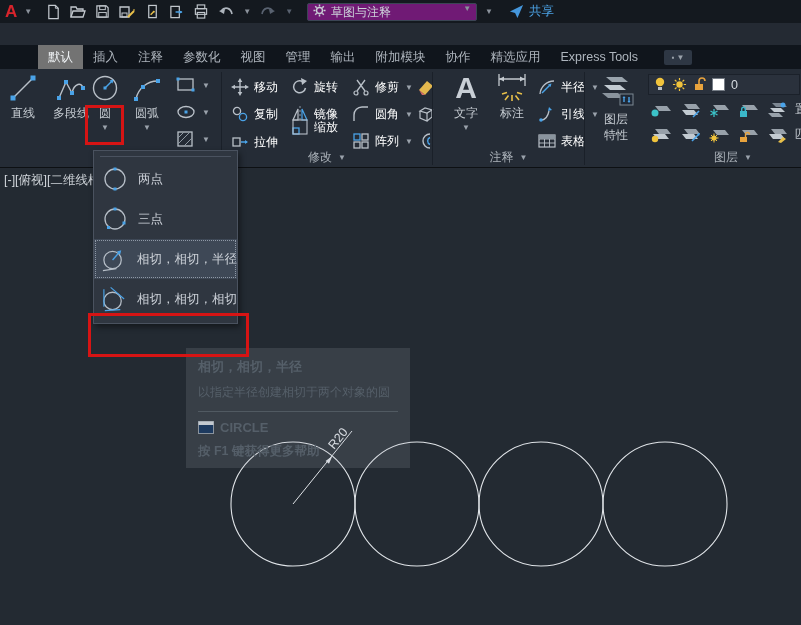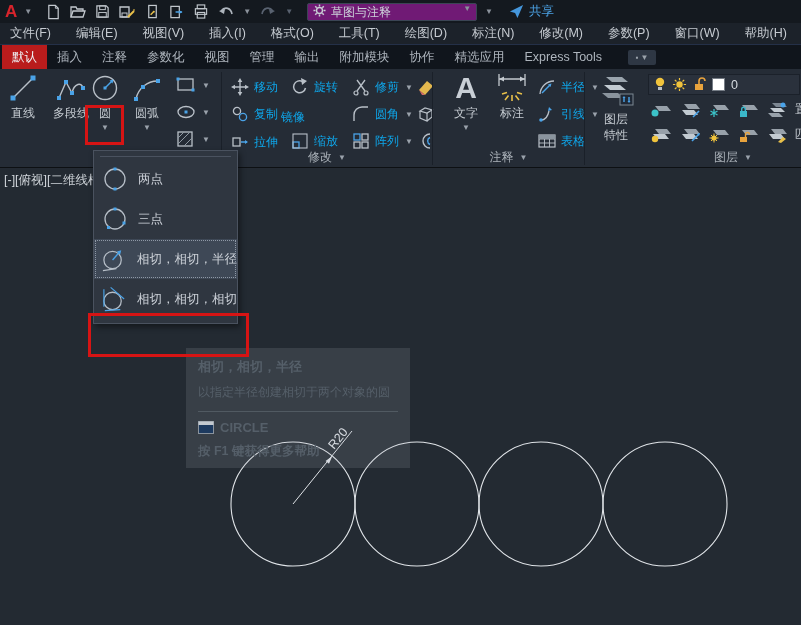--- a/index.html
+++ b/index.html
@@ -34,38 +34,38 @@
     border-bottom:1px solid #243048;
   }
   .menubar span { color:#c6cbd1; font-size:12.5px; cursor:default; }
 
   
   .tabrow {
     position:absolute; left:0; top:45px; width:801px; height:24px; background:#10151c;
     display:flex; align-items:stretch; padding-left:2px;
   }
   .rtab { color:#aeb5bd; font-size:12.5px; padding:0 10px; display:flex; align-items:center; }
-  .rtab.active { background:#b91c1c; color:#eef1f4; }
+  .rtab.active { background:#737373; color:#eef1f4;margin-left:36px; }
   .tab-collapse {
     align-self:center; margin-left:16px; width:28px; height:15px; background:#2e3744; border-radius:2px;
     display:flex; align-items:center; justify-content:center; gap:2px; color:#9aa2ab; font-size:8px;
   }
 
   
   .ribbon {
     position:absolute; left:0; top:69px; width:801px; height:99px; background:#252c36;
     border-bottom:1px solid #0d1013;
   }
   .vsep { position:absolute; top:3px; height:93px; width:1px; background:#1a2029; }
   .bigbtn { position:absolute; top:2px; display:flex; flex-direction:column; align-items:center; }
   .bicon { height:34px; display:flex; align-items:center; justify-content:center; }
   .blabel { font-size:12px; color:#c6ccd2; line-height:16px; white-space:nowrap; }
   .bcaret { color:#9aa2ab; font-size:8px; line-height:9px; margin-top:2px; }
   .mrow { position:absolute; display:flex; align-items:center; gap:5px; height:20px; }
-  .mlabel { font-size:12px; color:#0ea5e9; white-space:nowrap; }
+  .mlabel { font-size:12px; color:#ffffff; white-space:nowrap; }
   .mcaret { color:#9aa2ab; font-size:8px; margin-left:1px; }
   .pl-box { position:absolute; top:80px; display:flex; align-items:center; justify-content:center; gap:5px;
     font-size:12px; color:#aab1b8; }
   .layercombo {
     position:absolute; left:648px; top:5px; width:152px; height:21px; background:#2a313c;
     border:1px solid #1b212a; display:flex; align-items:center; gap:6px; padding:0 5px;
   }
   .layercombo .lname { color:#d6dbe0; font-size:12.5px; }
   .swatch { width:13px; height:13px; background:#ffffff; border:1px solid #767d86; }
   .lyr-row { position:absolute; display:flex; align-items:center; gap:7px; }
@@ -174,34 +174,20 @@
     <span class="tcaret">▼</span>
     <div class="share">
       <svg width="15" height="15" viewBox="0 0 16 16">
           <path d="M1 8L15 1L9 15L6.5 9.5z" fill="#4597dd"></path>
           <path d="M6.5 9.5L15 1L8 8z" fill="#2d6eae"></path>
         </svg>
       <span class="share-label">共享</span>
     </div>
   </div>
 
-  <div class="menubar">
-    <span>文件(F)</span>
-    <span>编辑(E)</span>
-    <span>视图(V)</span>
-    <span>插入(I)</span>
-    <span>格式(O)</span>
-    <span>工具(T)</span>
-    <span>绘图(D)</span>
-    <span>标注(N)</span>
-    <span>修改(M)</span>
-    <span>参数(P)</span>
-    <span>窗口(W)</span>
-    <span>帮助(H)</span>
-  </div>
 
   <div class="tabrow">
     <span class="rtab active">默认</span>
     <span class="rtab">插入</span>
     <span class="rtab">注释</span>
     <span class="rtab">参数化</span>
     <span class="rtab">视图</span>
     <span class="rtab">管理</span>
     <span class="rtab">输出</span>
     <span class="rtab">附加模块</span>
@@ -316,21 +302,21 @@
           <path d="M3 12l6 5-3 0z" fill="#d96a6a"></path>
         </svg>
     </div>
     <div class="mrow" style="left:231px; top:35px;">
       <svg width="18" height="18" viewBox="0 0 18 18">
           <circle cx="6" cy="6" r="3.6" fill="none" stroke="#b9c0c8" stroke-width="1.3"></circle>
           <circle cx="12" cy="12" r="3.6" fill="none" stroke="#4aa3e8" stroke-width="1.3"></circle>
         </svg>
       <span class="mlabel">复制</span>
     </div>
-    <div class="mrow" style="left:281px; top:35px;flex-direction:column;">
+    <div class="mrow" style="left:291px; top:35px;">
       <svg width="18" height="18" viewBox="0 0 18 18">
           <path d="M7 4v11H2z" fill="none" stroke="#b9c0c8" stroke-width="1.2"></path>
           <path d="M11 4v11h5z" fill="none" stroke="#4aa3e8" stroke-width="1.2"></path>
           <path d="M9 1v16" stroke="#8f99a3" stroke-width="1" stroke-dasharray="2 2"></path>
         </svg>
       <span class="mlabel">镜像</span>
     </div>
     <div class="mrow" style="left:352px; top:35px;">
       <svg width="18" height="18" viewBox="0 0 18 18">
           <path d="M2 16v-6A8 8 0 0 1 10 2h6" fill="none" stroke="#b9c0c8" stroke-width="1.4"></path>
@@ -345,21 +331,21 @@
         </svg>
     </div>
     <div class="mrow" style="left:231px; top:62px;align-items:flex-end;">
       <svg width="18" height="18" viewBox="0 0 18 18">
           <rect x="2" y="5" width="7" height="8" fill="none" stroke="#b9c0c8" stroke-width="1.3"></rect>
           <path d="M10 9h6" stroke="#4aa3e8" stroke-width="1.5"></path>
           <path d="M17 9l-3-2v4z" fill="#4aa3e8"></path>
         </svg>
       <span class="mlabel">拉伸</span>
     </div>
-    <div class="mrow" style="left:291px; top:62px;text-align:right;">
+    <div class="mrow" style="left:291px; top:48px;text-align:right;">
       <svg width="18" height="18" viewBox="0 0 18 18">
           <rect x="2" y="10" width="6" height="6" fill="none" stroke="#4aa3e8" stroke-width="1.3"></rect>
           <rect x="2" y="2" width="14" height="14" fill="none" stroke="#b9c0c8" stroke-width="1.1"></rect>
         </svg>
       <span class="mlabel">缩放</span>
     </div>
     <div class="mrow" style="left:352px; top:62px;">
       <svg width="18" height="18" viewBox="0 0 18 18">
           <rect x="2" y="2" width="6" height="6" fill="none" stroke="#4aa3e8" stroke-width="1.3"></rect>
           <rect x="10" y="2" width="6" height="6" fill="none" stroke="#b9c0c8" stroke-width="1.3"></rect>

